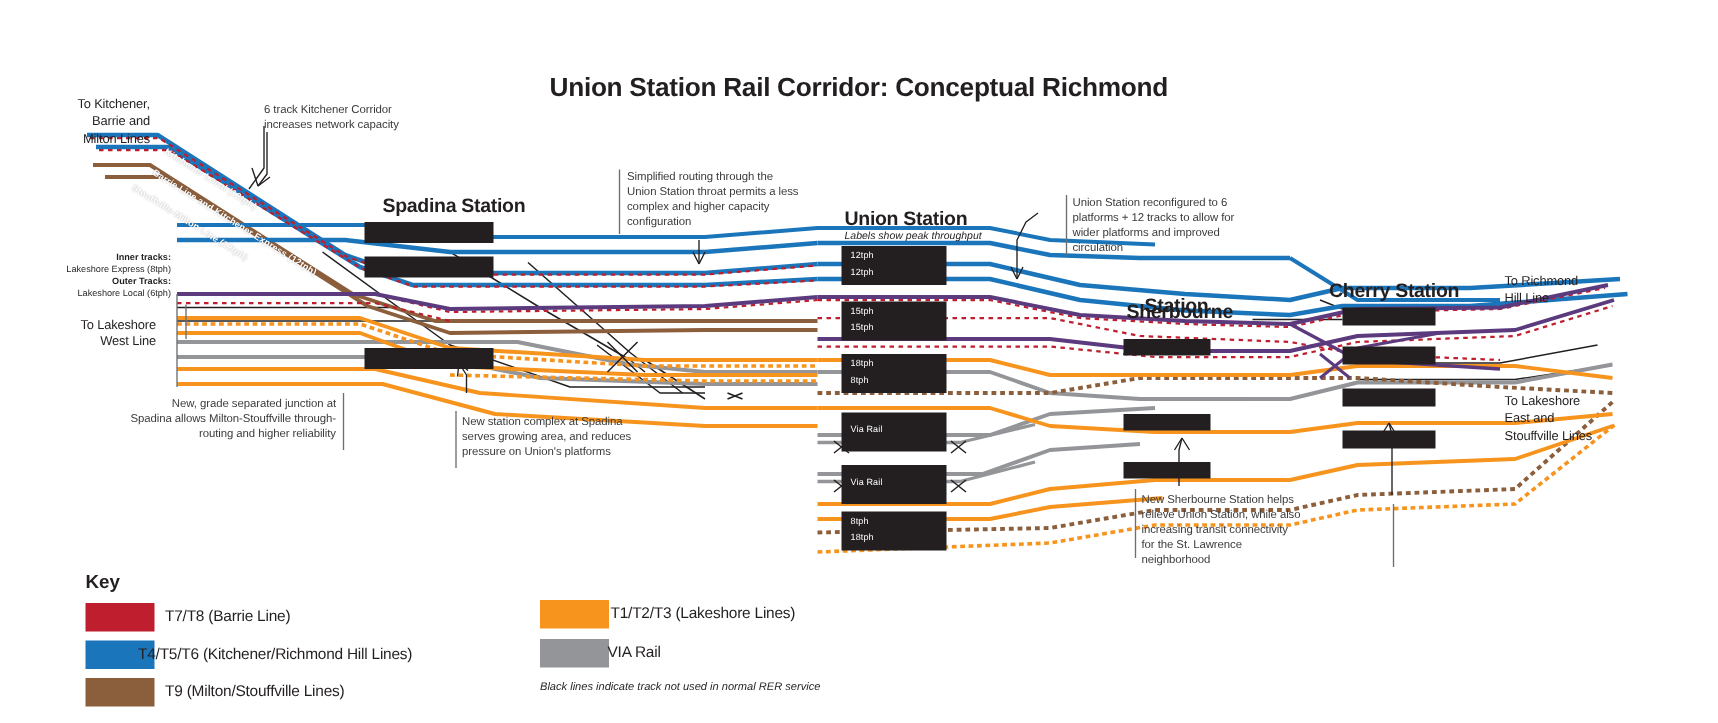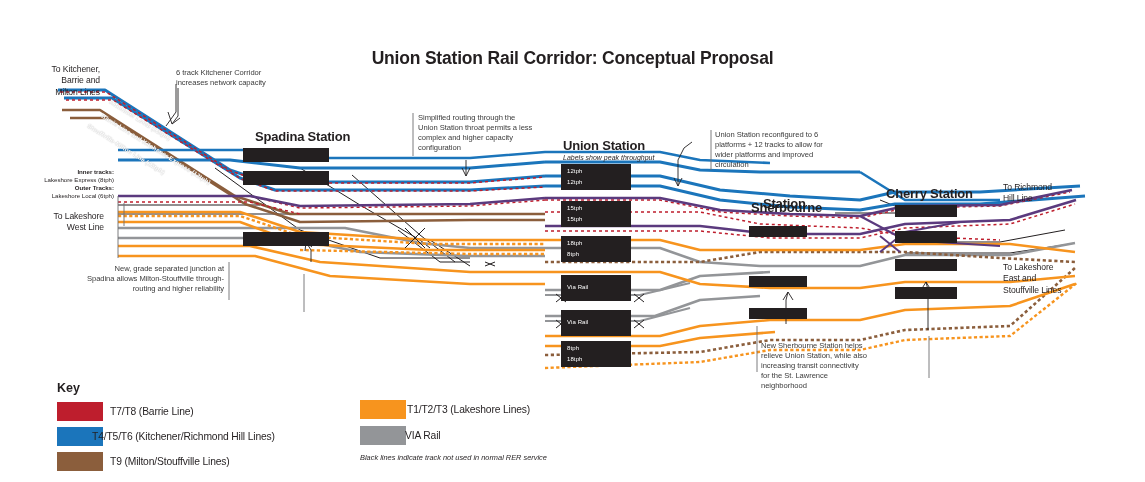--- a/index.html
+++ b/index.html
@@ -71,21 +71,21 @@
   .keynote{
     position:absolute;font-size:7.4px;font-style:italic;color:#231f20;
     white-space:nowrap;
   }
 </style>
 </head>
 <body>
 
 <div id="stage">
 
-  <div class="ttl">Union Station Rail Corridor: Conceptual Proposal</div>
+  <div class="ttl">Union Station Rail Corridor: Conceptual Richmond</div>
 
   <svg class="layer" viewBox="0 0 1145 482">
     <g fill="none" stroke-linecap="butt" stroke-linejoin="round">
 
       <g stroke="#231f20" stroke-width="1">
         <path d="M118,205 L170,205 L260,205"></path>
         <path d="M118,214 L175,214 L300,214"></path>
         <path d="M215,168 L300,230 L380,258 L470,258"></path>
         <path d="M300,168 L360,205 L420,240 L430,248"></path>
         <path d="M352,175 L420,235 L455,262"></path>
@@ -276,22 +276,23 @@
   </div>
 
   <div class="ann" style="left:176px;top:68px;width:118px;">6 track Kitchener Corridor increases network capacity</div>
 
   <div class="ann" style="left:418px;top:113px;width:116px;">Simplified routing through the Union Station throat permits a less complex and higher capacity configuration</div>
 
   <div class="ann" style="left:715px;top:130px;width:118px;">Union Station reconfigured to 6 platforms + 12 tracks to allow for wider platforms and improved circulation</div>
 
   <div class="ann r" style="left:86px;top:264px;width:138px;">New, grade separated junction at Spadina allows Milton-Stouffville through-routing and higher reliability</div>
 
-
-  <div class="ann" style="left:761px;top:341px;width:106px;">New Sherbourne Station helps relieve Union Station, while also increasing transit connectivity for the St. Lawrence neighborhood</div>
+  <div class="ann" style="left:308px;top:276px;width:124px;">New station complex at Spadina serves growing area, and reduces pressure on Union's platforms</div>
+
+  <div class="ann" style="left:761px;top:328px;width:106px;">New Sherbourne Station helps relieve Union Station, while also increasing transit connectivity for the St. Lawrence neighborhood</div>
 
 
   <div class="key-title">Key</div>
 
   <div class="sw" style="left:57px;top:402px;background:#be1e2d;"></div>
   <div class="swlab" style="left:110px;top:406px;">T7/T8 (Barrie Line)</div>
 
   <div class="sw" style="left:57px;top:427px;background:#1b75bb;"></div>
   <div class="swlab" style="left:92px;top:431px;">T4/T5/T6 (Kitchener/Richmond Hill Lines)</div>
 

